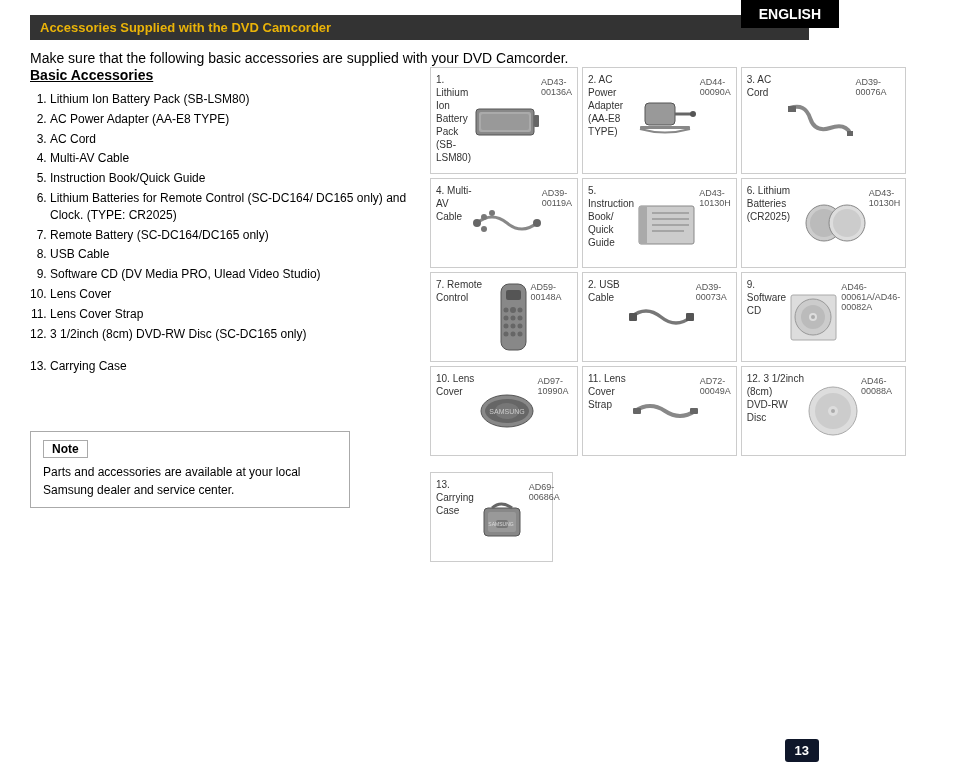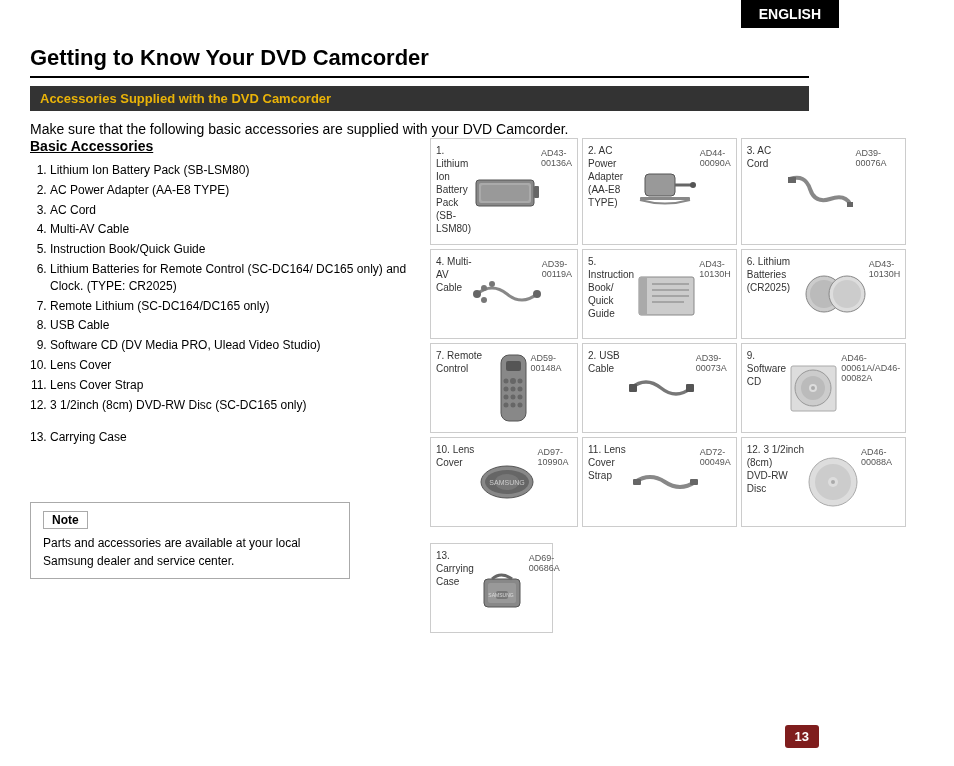--- a/index.html
+++ b/index.html
@@ -138,54 +138,53 @@
       flex-direction: row;
       width: calc(33.33% - 3px);
       margin-top: 12px;
     }
     .optional-grid {
       display: flex;
       margin-top: 4px;
     }
     .page-number {
       position: absolute;
-      bottom: 18px;
+      bottom: 4px;
       right: 20px;
-      background: #7f1d1d;
+      background: #0f172a;
       color: #fff;
       font-weight: bold;
       font-size: 13px;
       padding: 4px 10px;
       border-radius: 3px;
     }
   </style>
 </head>
 <body>
 
 <div class="page">
   <div class="english-badge">ENGLISH</div>
 
-  <h1 class="page-title">Getting to Know Your DVD Camcorder</h1>
 
   <div class="section-header">Accessories Supplied with the DVD Camcorder</div>
 
   <p class="intro-text">Make sure that the following basic accessories are supplied with your DVD Camcorder.</p>
 
   <div class="main-content">
     <div class="left-column">
       <div class="subsection-title">Basic Accessories</div>
       <ol class="items-list">
 
       <li>Lithium Ion Battery Pack (SB-LSM80)</li>
           <li>AC Power Adapter (AA-E8 TYPE)</li>
           <li>AC Cord</li>
           <li>Multi-AV Cable</li>
           <li>Instruction Book/Quick Guide</li>
           <li>Lithium Batteries for Remote Control (SC-DC164/ DC165 only) and Clock. (TYPE: CR2025)</li>
-          <li>Remote Lithium (SC-DC164/DC165 only)</li>
+          <li>Remote Battery (SC-DC164/DC165 only)</li>
           <li>USB Cable</li>
           <li>Software CD (DV Media PRO, Ulead Video Studio)</li>
           <li>Lens Cover</li>
           <li>Lens Cover Strap</li>
           <li>3 1/2inch (8cm) DVD-RW Disc (SC-DC165 only)</li>
         </ol>
 
       <div class="optional-section">
         <ol class="items-list" start="13">
 

